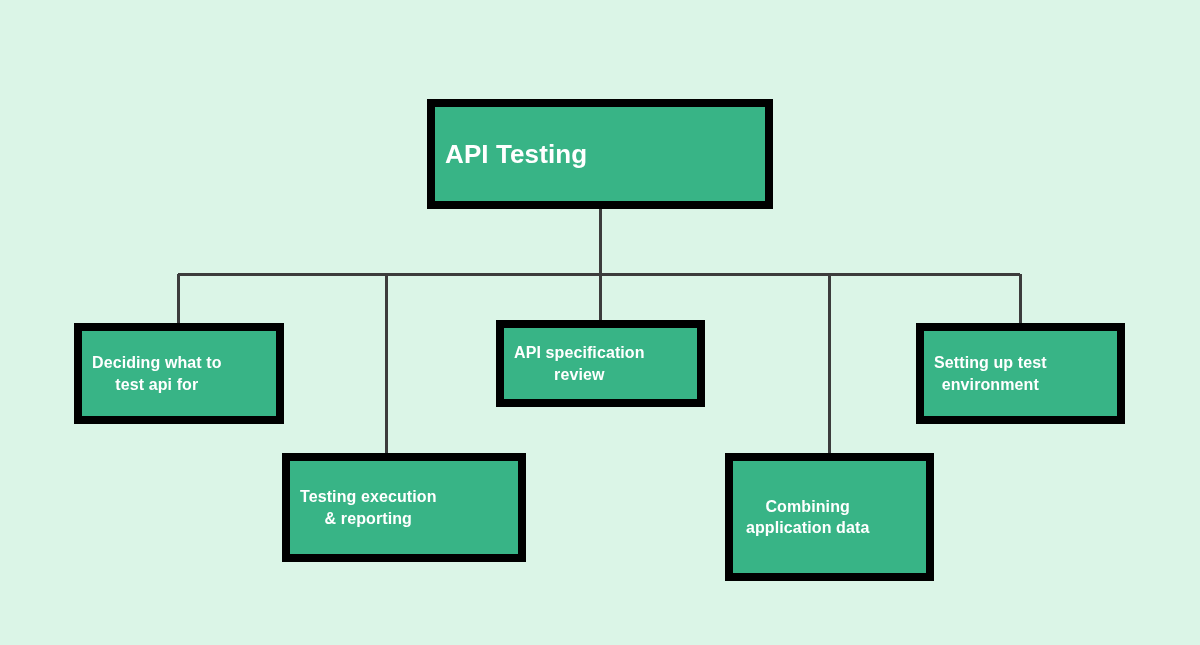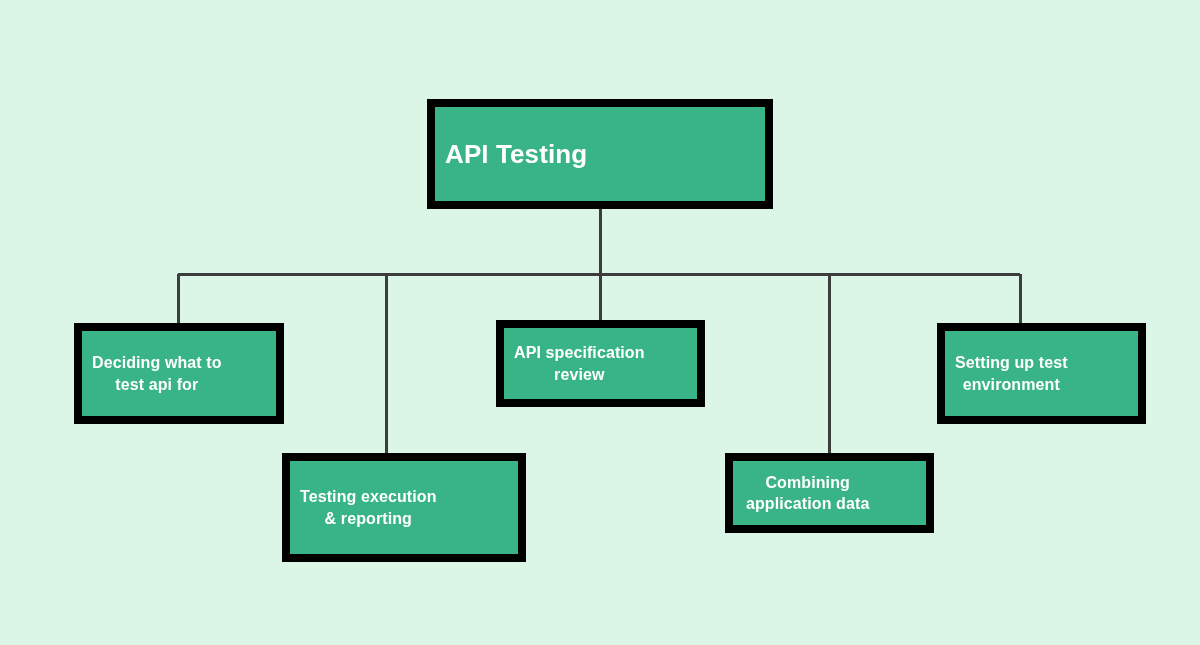--- a/index.html
+++ b/index.html
@@ -48,22 +48,22 @@
     width: 346px;
     height: 110px;
     font-size: 26px;
   }
   .node-child {
     font-size: 16px;
   }
   .node-c0 { left: 74px;  top: 323px; width: 210px; height: 101px; }
   .node-c1 { left: 282px; top: 453px; width: 244px; height: 109px; }
   .node-c2 { left: 496px; top: 320px; width: 209px; height: 87px; }
-  .node-c3 { left: 725px; top: 453px; width: 209px; height: 80px; padding-left: 13px; }
-  .node-c4 { left: 916px; top: 323px; width: 209px; height: 101px; margin-left: 21px; }
+  .node-c3 { left: 725px; top: 453px; width: 209px; height: 128px; padding-left: 13px; }
+  .node-c4 { left: 916px; top: 323px; width: 209px; height: 101px; }
   .node-label {
     display: block;
     white-space: pre-line;
   }
 </style>
 </head>
 <body>
 
 <div id="canvas">
 

